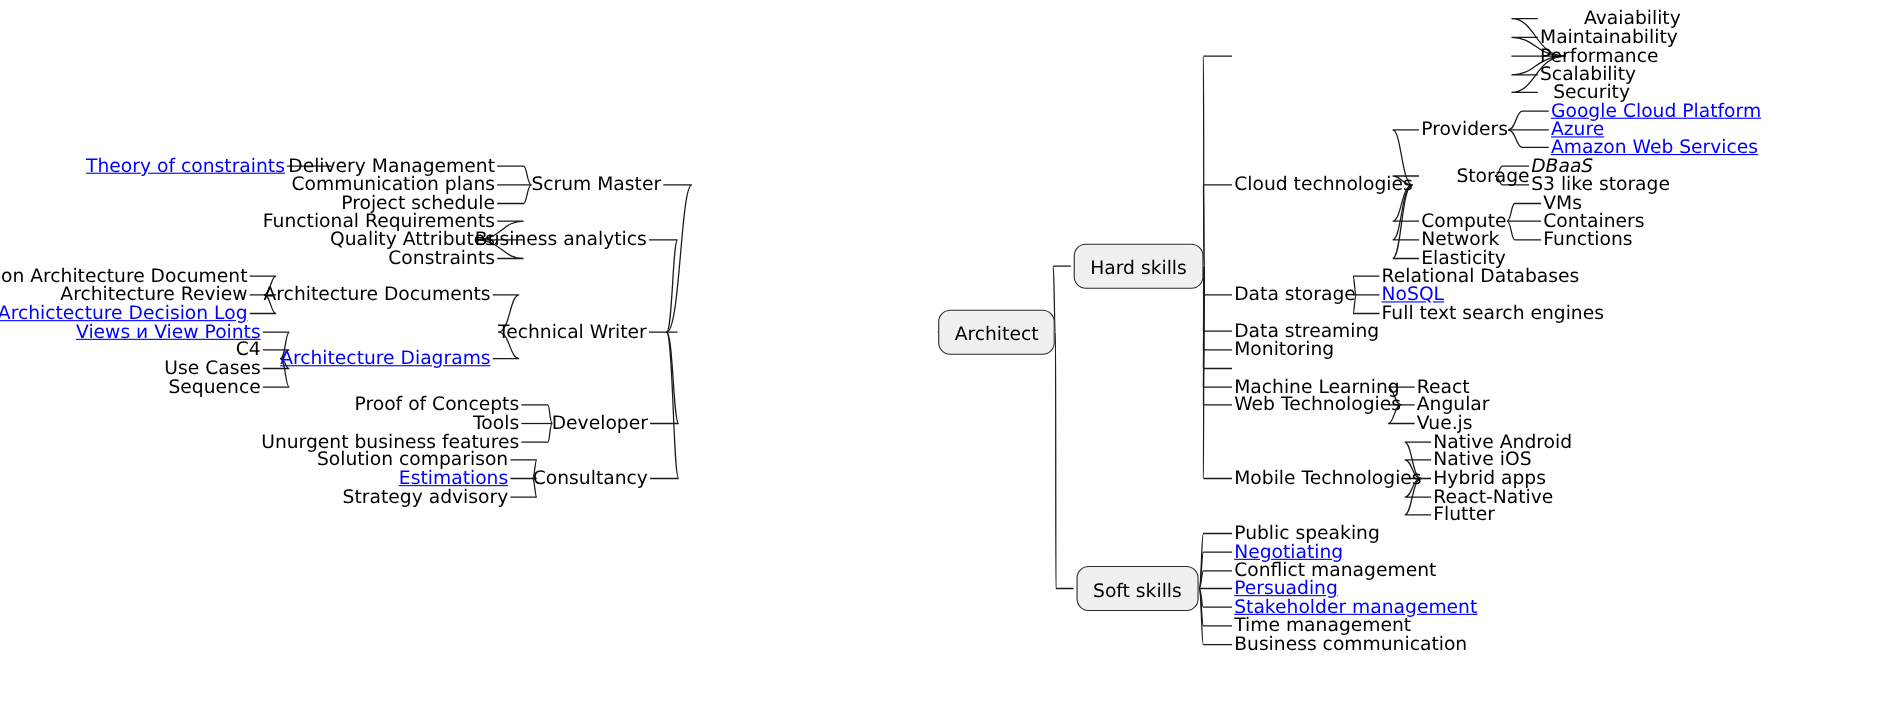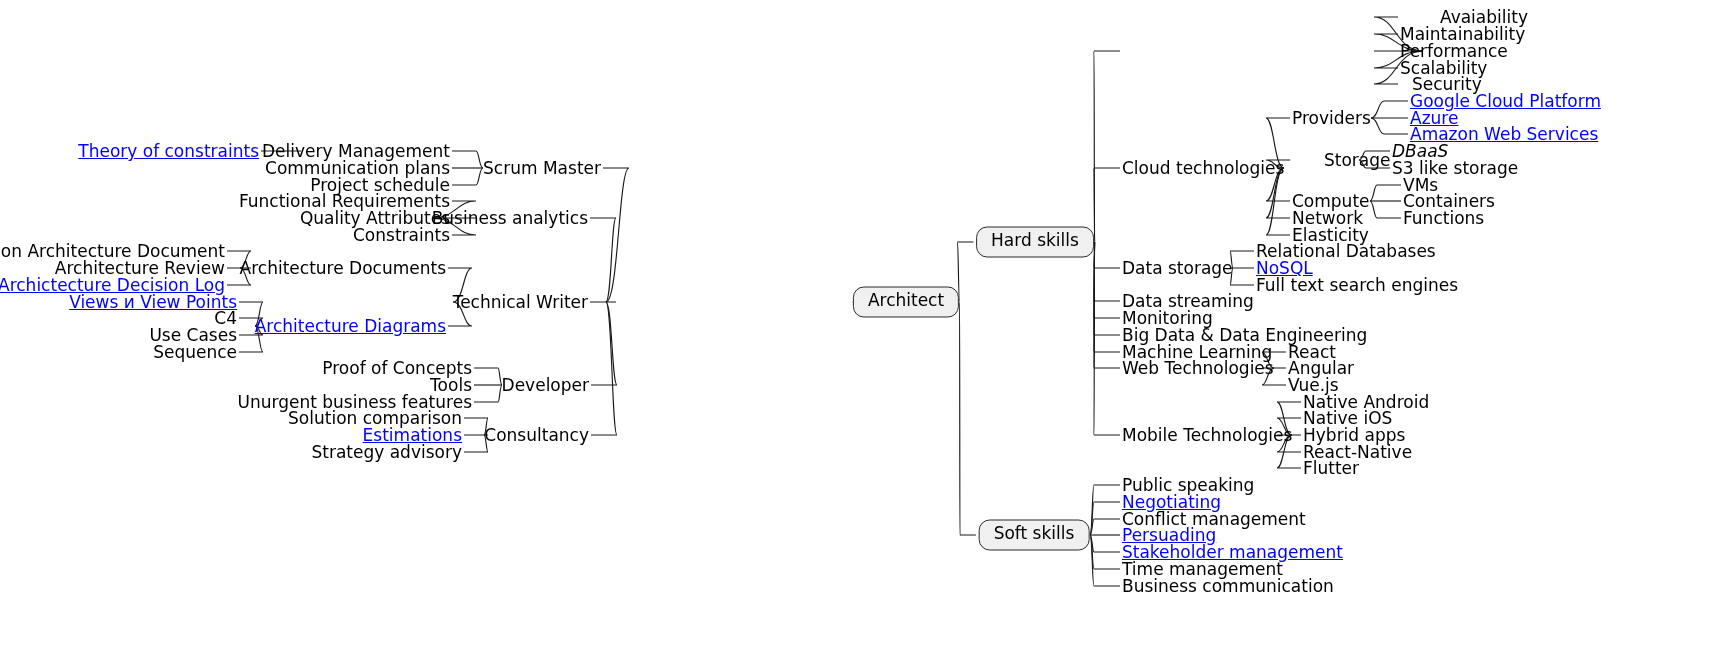--- a/index.html
+++ b/index.html
@@ -41,21 +41,21 @@
   }
   .boxnode {
     position: absolute;
     white-space: nowrap;
     font-size: 17px;
     line-height: 20px;
     color: #000000;
     background: #f0f0f0;
     border: 1.6px solid #2b2b2b;
     border-radius: 11px;
-    padding: 2px 14px 7px 14px;
+    padding: 12px 14px 7px 14px;
     transform: translate(-50%, -50%);
     cursor: pointer;
   }
 </style>
 </head>
 <body>
 
 <div id="canvas">
   <svg id="wires" viewBox="0 0 1717 661" xmlns="http://www.w3.org/2000/svg">
       <path d="M852.1,302 L852.4,302" fill="none" stroke="#1a1a1a" stroke-width="1.15"></path>
@@ -161,21 +161,20 @@
     <div class="node anchor-end" style="left: 472px; top: 368px;">Proof of Concepts</div>
     <div class="node anchor-end" style="left: 472px; top: 385px;">Tools</div>
     <div class="node anchor-end" style="left: 472px; top: 402px;">Unurgent business features</div>
     <div class="node anchor-end" style="left: 462px; top: 418px;">Solution comparison</div>
     <div class="node anchor-end link" style="left: 462px; top: 435px;">Estimations</div>
     <div class="node anchor-end" style="left: 462px; top: 452px;">Strategy advisory</div>
     <div class="node" style="left: 1122px; top: 168px;">Cloud technologies</div>
     <div class="node" style="left: 1122px; top: 268px;">Data storage</div>
     <div class="node" style="left: 1122px; top: 301px;">Data streaming</div>
     <div class="node" style="left: 1122px; top: 318px;">Monitoring</div>
-    <div class="node" style="left: 1122px; top: 335px;">Big Data &amp; Data Engineering</div>
     <div class="node" style="left: 1122px; top: 352px;">Machine Learning</div>
     <div class="node" style="left: 1122px; top: 368px;">Web Technologies</div>
     <div class="node" style="left: 1122px; top: 435px;">Mobile Technologies</div>
     <div class="node" style="left: 1440px; top: 17px;">Avaiability</div>
     <div class="node" style="left: 1400px; top: 34px;">Maintainability</div>
     <div class="node" style="left: 1400px; top: 51px;">Performance</div>
     <div class="node" style="left: 1400px; top: 68px;">Scalability</div>
     <div class="node" style="left: 1412px; top: 84px;">Security</div>
     <div class="node" style="left: 1292px; top: 118px;">Providers</div>
     <div class="node" style="left: 1292px; top: 160px; margin-left: 32px;">Storage</div>

